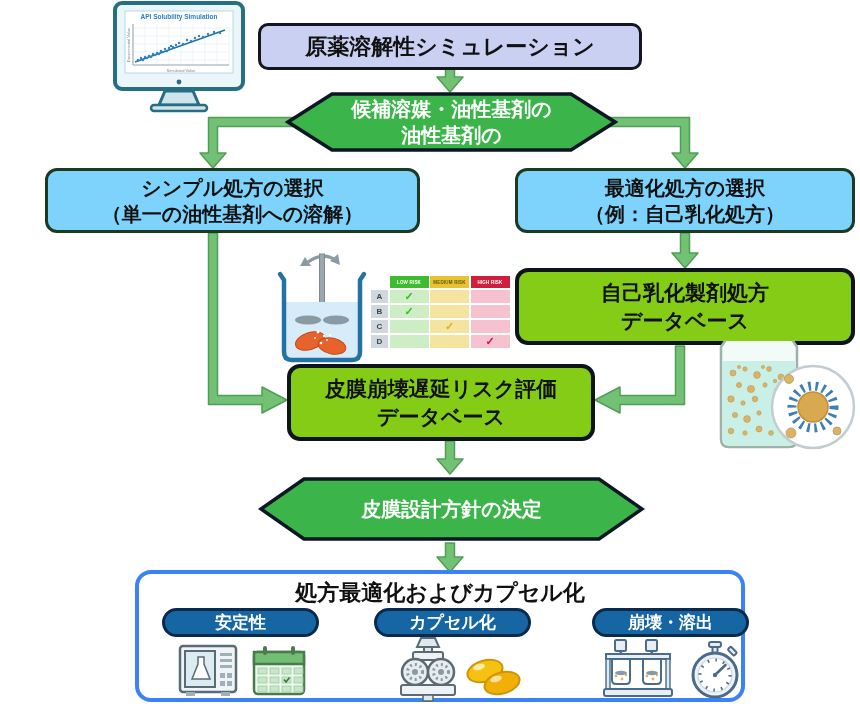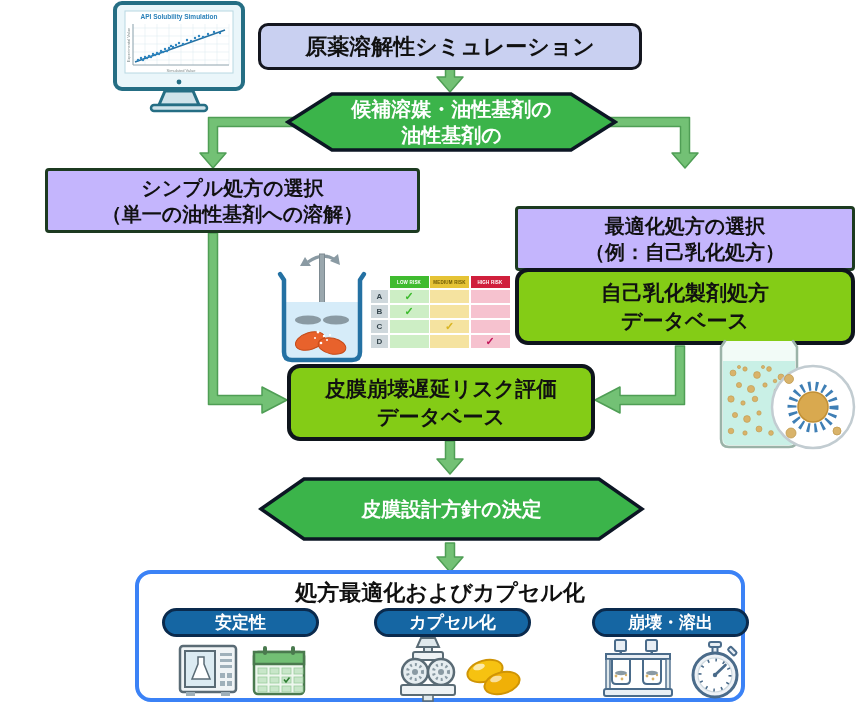--- a/index.html
+++ b/index.html
@@ -2,21 +2,21 @@
 <html><head>
 <meta charset="utf-8">
 <style>
   html,body{margin:0;padding:0;background:#fff;}
   .stage{position:relative;width:860px;height:707px;background:#ffffff;
          font-family:"Liberation Sans",sans-serif;overflow:hidden;}
   .abs{position:absolute;}
   .node{position:absolute;box-sizing:border-box;display:flex;flex-direction:column;
         align-items:center;justify-content:center;text-align:center;font-weight:bold;color:#111;}
   .box-sim{background:#c9d0f1;border:3px solid #14161f;border-radius:10px;font-size:22px;}
-  .box-white{background:#c4b5fd;border:3px solid #1c3a20;border-radius:4px;font-size:20px;line-height:1.3;}
+  .box-white{background:#7dd3fc;border:3px solid #1c3a20;border-radius:12px;font-size:20px;line-height:1.3;}
   .box-pink{background:#84cc16;border:4px solid #0e141c;border-radius:13px;font-size:21px;line-height:1.32;}
   .hex-wrap{position:absolute;}
   .hex-wrap svg{display:block;}
   .hex-label{position:absolute;inset:0;display:flex;flex-direction:column;align-items:center;
              justify-content:center;color:#fff;font-weight:bold;text-align:center;}
   .hex1 .hex-label{font-size:20px;line-height:1.3;}
   .hex2 .hex-label{font-size:20px;}
   .final-box{position:absolute;box-sizing:border-box;background:#fff;border:4px solid #3b82f6;border-radius:16px;}
   .final-title{position:absolute;left:0;right:0;top:4px;text-align:center;font-size:22px;font-weight:bold;color:#111;}
   .pill{position:absolute;box-sizing:border-box;background:#1566a3;border:3px solid #0a2a4d;border-radius:999px;
@@ -126,21 +126,21 @@
       <span>候補溶媒・油性基剤の</span>
       <span>油性基剤の</span>
     </div>
   </div>
 
   <div class="node box-white" style="left:45px;top:168px;width:375px;height:65px;">
     <span>シンプル処方の選択</span>
     <span>（単一の油性基剤への溶解）</span>
   </div>
 
-  <div class="node box-white" style="left:515px;top:168px;width:340px;height:65px;margin-top:38px;">
+  <div class="node box-white" style="left:515px;top:168px;width:340px;height:65px;">
     <span>最適化処方の選択</span>
     <span>（例：自己乳化処方）</span>
   </div>
 
   <div class="node box-pink" style="left:515px;top:268px;width:340px;height:77px;">
     <span>自己乳化製剤処方</span>
     <span>データベース</span>
   </div>
 
   <svg class="abs" style="left:272px;top:248px;" width="100" height="118" viewBox="0 0 100 118">

